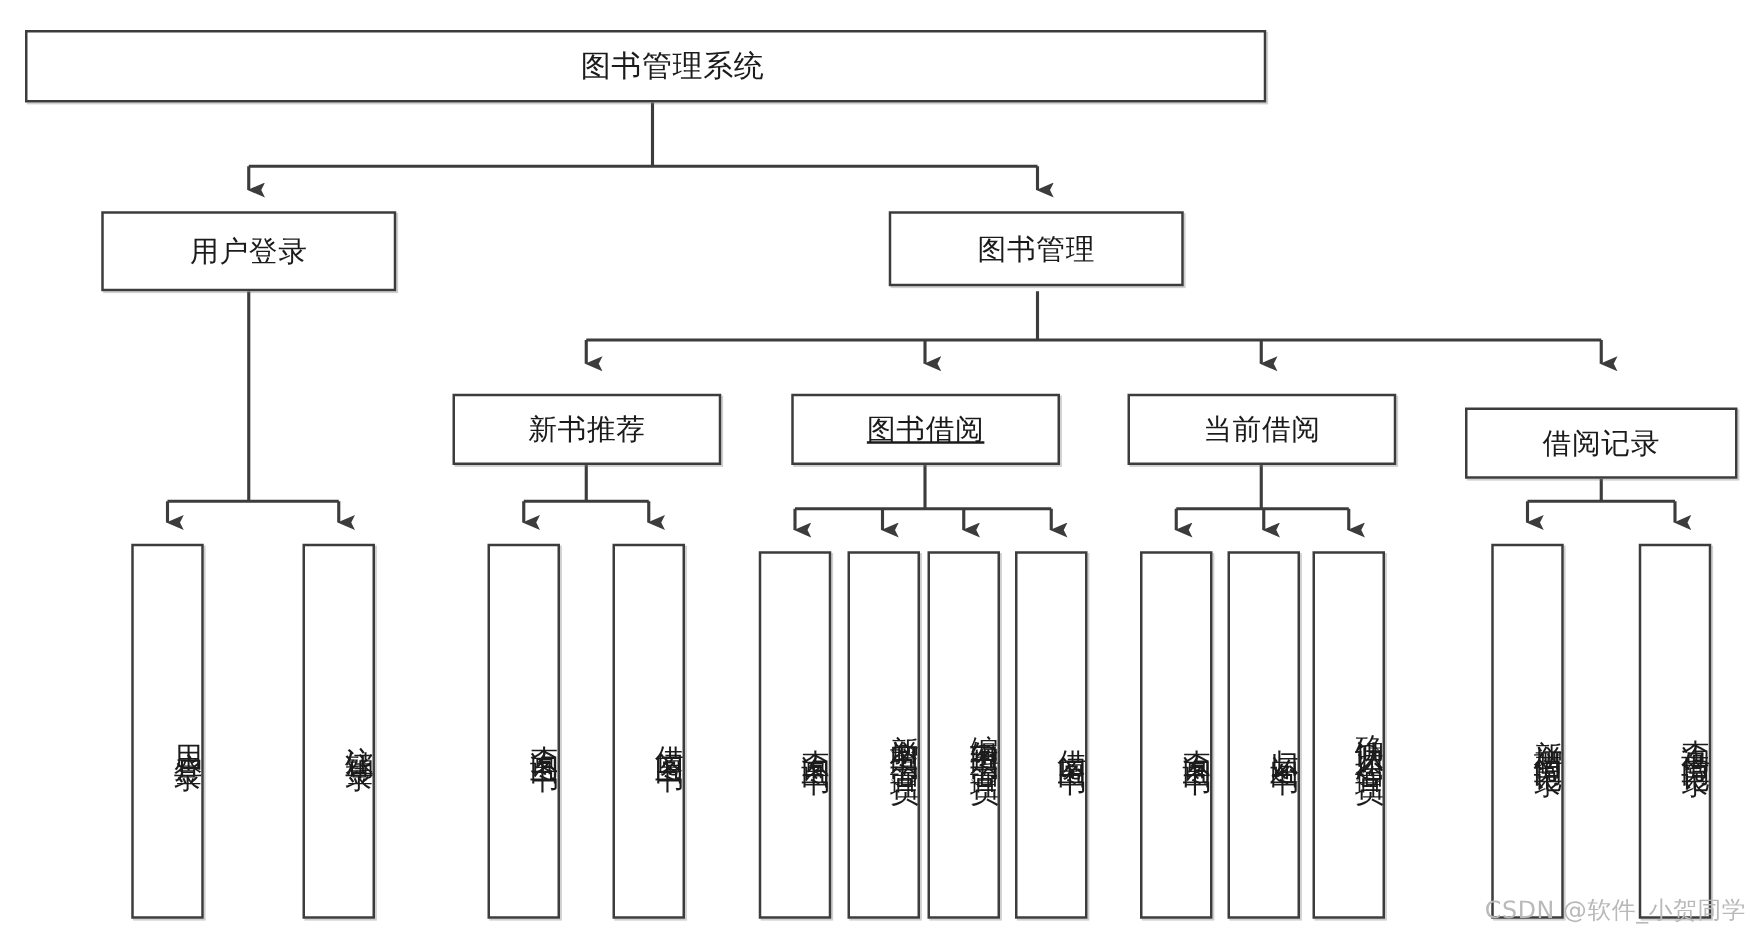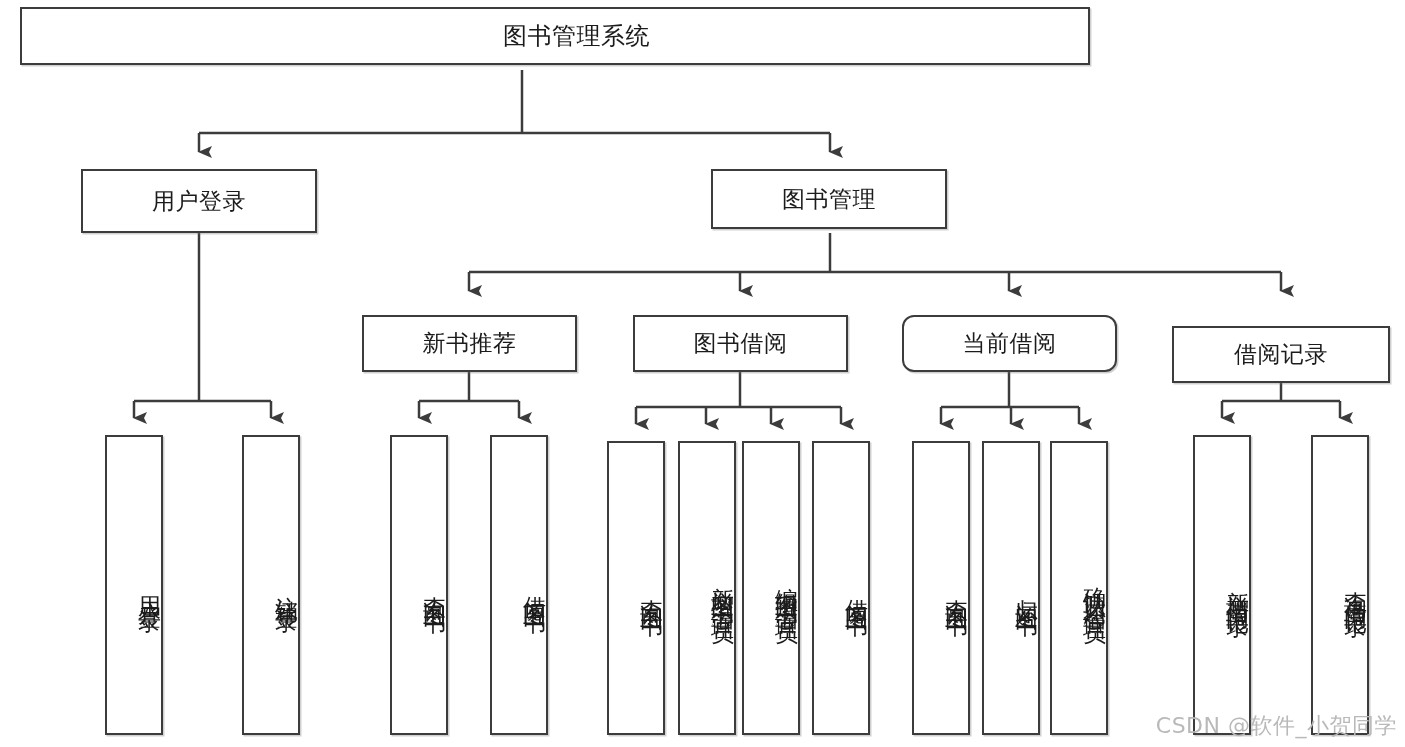--- a/index.html
+++ b/index.html
@@ -57,21 +57,21 @@
     font-size: 23px;
     line-height: 1.0;
     letter-spacing: 5px;
     white-space: nowrap;
     display: block;
   }
   .watermark {
     position: absolute;
     right: 8px;
     bottom: 6px;
-    font-size: 22px;
+    font-size: 19px;
     color: #b9b9b9;
     white-space: nowrap;
     letter-spacing: 0.5px;
   }
 </style>
 </head>
 <body>
 
 <div id="canvas">
 
@@ -120,38 +120,38 @@
       <path d="M 1011 407 L 1011 424" marker-end="url(#arrow)"></path>
       <path d="M 1079 407 L 1079 424" marker-end="url(#arrow)"></path>
 
       <path d="M 1281 372 L 1281 401"></path>
       <path d="M 1222 401 L 1340 401"></path>
       <path d="M 1222 401 L 1222 418" marker-end="url(#arrow)"></path>
       <path d="M 1340 401 L 1340 418" marker-end="url(#arrow)"></path>
     </g>
   </svg>
 
-  <div class="node node-h node-root" style="left:20px; top:7px; width:1070px; height:58px;padding-left:43px;">
+  <div class="node node-h node-root" style="left:20px; top:24px; width:993px; height:58px;padding-left:43px;">
     <span>图书管理系统</span>
   </div>
 
   <div class="node node-h" style="left:81px; top:169px; width:236px; height:64px;">
     <span>用户登录</span>
   </div>
   <div class="node node-h" style="left:711px; top:169px; width:236px; height:60px;">
     <span>图书管理</span>
   </div>
 
   <div class="node node-h" style="left:362px; top:315px; width:215px; height:57px;">
     <span>新书推荐</span>
   </div>
-  <div class="node node-h" style="left:633px; top:315px; width:215px; height:57px;">
+  <div class="node node-h" style="left:633px; top:315px; width:215px; height:57px;text-decoration:underline;">
     <span>图书借阅</span>
   </div>
-  <div class="node node-h" style="left:902px; top:315px; width:215px; height:57px;border-radius:12px;">
+  <div class="node node-h" style="left:902px; top:315px; width:215px; height:57px;">
     <span>当前借阅</span>
   </div>
   <div class="node node-h" style="left:1172px; top:326px; width:218px; height:57px;">
     <span>借阅记录</span>
   </div>
 
   <div class="node node-v" style="left:105px; top:435px; width:58px; height:300px;">
     <span class="vlabel">用户登录</span>
   </div>
   <div class="node node-v" style="left:242px; top:435px; width:58px; height:300px;">

